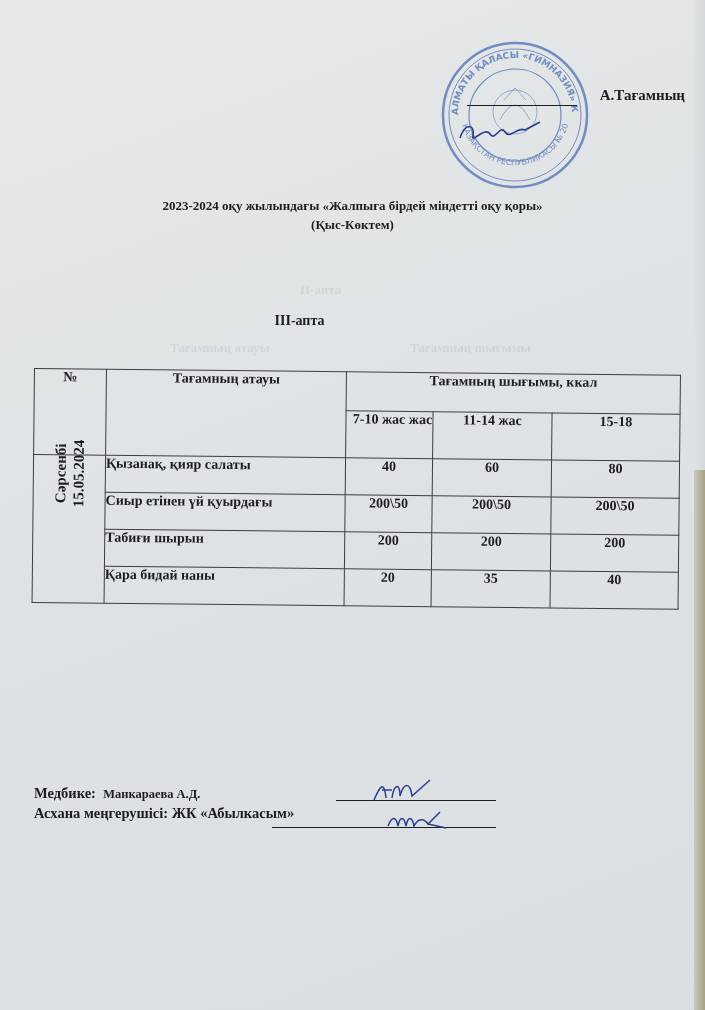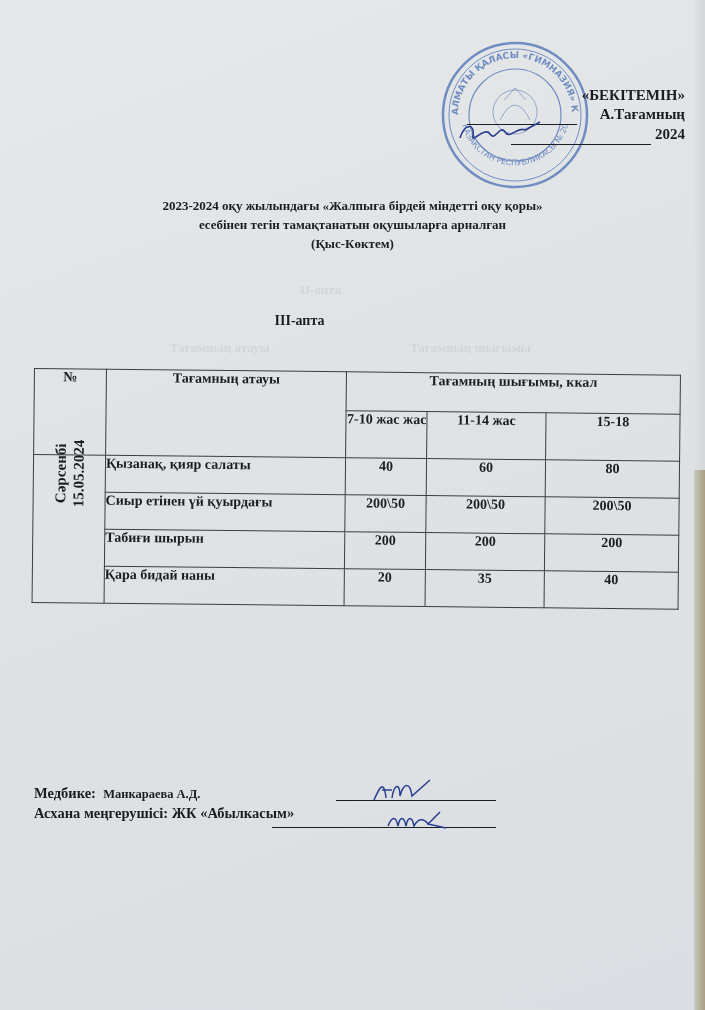--- a/index.html
+++ b/index.html
@@ -40,21 +40,21 @@
     table.menu {
       position: absolute; left: 34px; top: 368px; width: 647px;
       border-collapse: collapse; font-size: 14px; font-weight: bold;
       transform: rotate(0.6deg); transform-origin: left top;
     }
     table.menu td, table.menu th { border: 1px solid #3a3d42; padding: 0; vertical-align: top; font-weight: bold; }
     th.num { width: 71px; text-align: center; padding-top: 8px; }
     th.name { width: 239px; text-align: center; padding-top: 8px; font-size: 14px; }
     th.yield { text-align: center; padding-top: 12px; height: 38px; font-size: 14px; }
     th.age { height: 46px; text-align: center; padding-top: 6px; }
-    th.age.left { text-align: right; padding-left: 0; width: 80px; }
+    th.age.left { text-align: center; padding-left: 6px; width: 80px; }
     th.age.mid { width: 118px; }
     td.day { text-align: center; vertical-align: middle; width: 71px; }
     td.day .vert { display: inline-block; transform: rotate(-90deg); white-space: nowrap; font-size: 15px; line-height: 18px; text-align: center; }
     td.dish { padding: 6px 0 0 6px; height: 36px; font-size: 14px; }
     td.val { text-align: center; padding-top: 12px; font-size: 14px; }
 
     .footer { position: absolute; left: 34px; top: 784px; font-weight: bold; font-size: 14.5px; line-height: 19px; }
     .footer .small { font-size: 12.5px; }
     .fline { position: absolute; border-bottom: 1px solid #1b1d22; }
     .sig { position: absolute; }
@@ -79,31 +79,28 @@
     <path id="arcBot" d="M 22 85 A 55 55 0 0 0 128 85"></path>
   </defs>
   <text font-size="9" fill="#4a6fb5" font-family="DejaVu Sans, sans-serif" font-weight="bold"><textPath href="#arcTop">АЛМАТЫ ҚАЛАСЫ «ГИМНАЗИЯ» КОММУНАЛДЫҚ</textPath></text>
   <text font-size="8" fill="#4a6fb5" font-family="DejaVu Sans, sans-serif"><textPath href="#arcBot">ҚАЗАҚСТАН РЕСПУБЛИКАСЫ № 200 МЕКТЕБІ</textPath></text>
   <circle cx="75" cy="72" r="22" fill="none" stroke="#4a6fb5" stroke-width="1" opacity="0.7"></circle>
   <path d="M60 80 Q75 50 90 80" fill="none" stroke="#4a6fb5" stroke-width="1" opacity="0.7"></path>
   <path d="M64 60 L75 48 L86 60" fill="none" stroke="#4a6fb5" stroke-width="1" opacity="0.7"></path>
 </svg>
 
 <div class="approve">
-  <div class="line">«БЕКІТЕМІН»</div>
   <div class="line"><span class="sig-line" style="width:110px;">&nbsp;</span>&nbsp;&nbsp;&nbsp;&nbsp;&nbsp;&nbsp;<span>А.Тағамның</span></div>
-  <div class="line"><span class="sig-line" style="width:140px;">&nbsp;</span> <span>2024</span></div>
 </div>
 <svg class="abs" style="left:455px;top:118px;width:90px;height:30px;" viewBox="0 0 90 30">
   <path d="M5 20 C10 5, 20 5, 18 18 C16 26, 30 8, 35 16 C40 24, 45 6, 50 14 C55 22, 62 8, 70 12 L85 4" fill="none" stroke="#2a3f8f" stroke-width="1.6"></path>
 </svg>
 
 <div class="title-block">
   <div>2023-2024 оқу жылындағы  «Жалпыға бірдей міндетті оқу қоры»</div>
-  <div>есебінен тегін тамақтанатын оқушыларға арналған</div>
   <div>(Қыс-Көктем)</div>
 </div>
 
 <div class="week">ІІІ-апта</div>
 
 <table class="menu">
   <tbody>
       <tr>
     <th class="num" rowspan="2">№</th>
     <th class="name" rowspan="2">Тағамның атауы</th>

